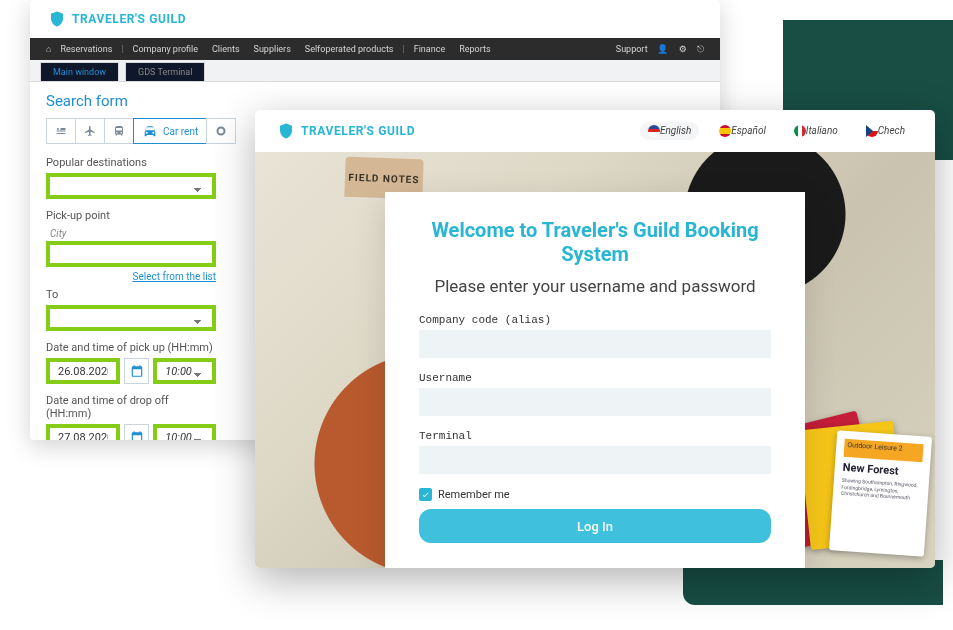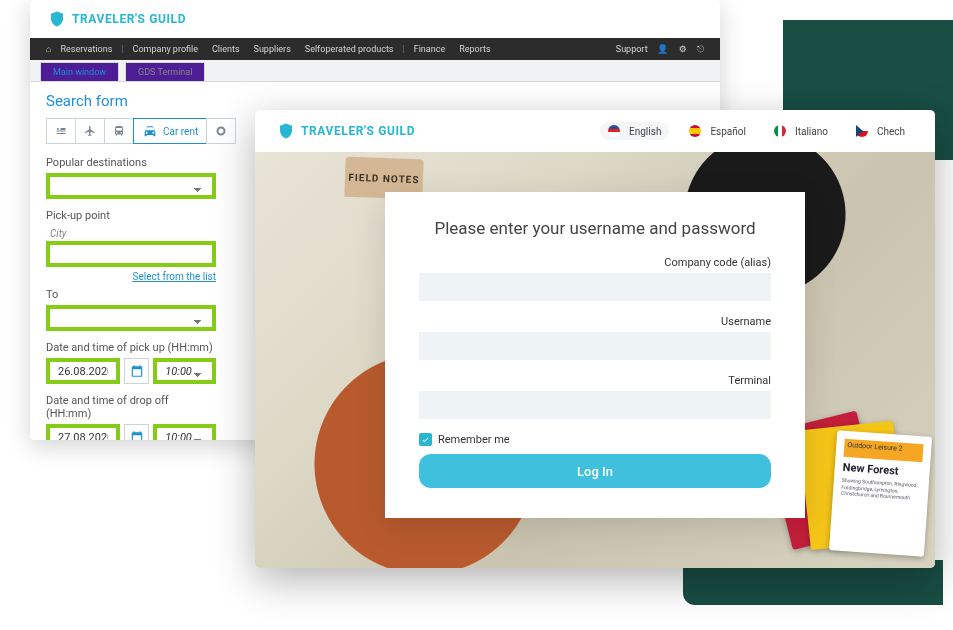--- a/index.html
+++ b/index.html
@@ -16,21 +16,21 @@
     overflow: hidden;
   }
   .wb-header { padding: 9px 18px; display: flex; align-items: center; gap: 6px; }
   .wb-logo-shield { width: 18px; height: 20px; fill: #27b6d4; }
   .wb-brand { color: #27b6d4; font-weight: 700; font-size: 12px; letter-spacing: .6px; }
   .wb-nav { background: #2c2c2c; color: #d5d5d5; height: 22px; display: flex; align-items: center; padding: 0 16px; font-size: 9px; gap: 4px; }
   .wb-nav .nav-item { padding: 0 5px; cursor: pointer; }
   .wb-nav .sep { color: #777; }
   .wb-nav-right { margin-left: auto; display: flex; align-items: center; gap: 10px; }
   .wb-tabs { background: #f1f2f3; height: 22px; display: flex; align-items: flex-end; padding: 0 10px; gap: 6px; font-size: 9px; border-bottom: 1px solid #d9d9d9; }
-  .wb-tab { background: #4c1d95; border: 1px solid #d9d9d9; border-bottom: none; padding: 4px 12px; color: #888; cursor: pointer; }
+  .wb-tab { background: #0f172a; border: 1px solid #d9d9d9; border-bottom: none; padding: 4px 12px; color: #888; cursor: pointer; }
   .wb-tab.active { color: #1f8fd4; }
   .wb-body { padding: 10px 16px; }
   .wb-title { color: #1f8fd4; font-size: 15px; font-weight: 400; margin-bottom: 8px; }
   .type-tabs { display: flex; gap: 0; margin-bottom: 12px; }
   .type-tab { border: 1px solid #c9d5dd; padding: 6px 8px; width: 30px; height: 26px; display:flex; align-items:center; justify-content:center; cursor:pointer; background:#fff;}
   .type-tab + .type-tab { margin-left: -1px; }
   .type-tab.active { border-color:#1f8fd4; color:#1f8fd4; width: auto; min-width: 70px; gap:5px;}
   .type-tab svg { width: 16px; height: 16px; fill: #7a8896; }
   .type-tab.active svg { fill: #1f8fd4; }
   .type-tab span { font-size: 10px; }
@@ -51,21 +51,21 @@
 
   
   .win-front {
     position: absolute; left: 255px; top: 110px; width: 680px; height: 458px;
     background: #fff; border-radius: 5px; box-shadow: 0 12px 40px rgba(0,0,0,.30);
     overflow: hidden;
   }
   .wf-header { height: 42px; display:flex; align-items:center; padding:0 22px; gap:6px;}
   .wf-brand { color:#27b6d4; font-weight:700; font-size:12px; letter-spacing:.6px;}
   .wf-langs { margin-left:auto; display:flex; gap:12px; font-size:10px; color:#444;}
-  .wf-lang { display:flex; align-items:center; gap:9px; padding:3px 8px; border-radius:12px; cursor:pointer;}
+  .wf-lang { display:flex; align-items:flex-start; gap:0; padding:3px 8px; border-radius:12px; cursor:pointer;font-style:italic;}
   .wf-lang.active { background:#f3f5f7;}
   .flag { width:12px; height:12px; border-radius:50%; display:inline-block; position:relative; }
   .flag-en { background: linear-gradient(#2b4a9b 30%, #d22 30% 60%, #fff 60%); }
   .flag-es { background: linear-gradient(#c8102e 25%, #ffc400 25% 75%, #c8102e 75%); }
   .flag-it { background: linear-gradient(90deg,#009246 33%,#fff 33% 66%,#ce2b37 66%); }
   .flag-cz { background: linear-gradient(#fff 50%, #d7141a 50%); }
   .flag-cz::after{content:"";position:absolute;left:0;top:0;border-top:6px solid transparent;border-bottom:6px solid transparent;border-left:7px solid #11457e;}
   .wf-hero {
     height: 416px; position:relative;
     background:
@@ -83,21 +83,21 @@
   .book3 .b-sub{ font-size:5px; color:#556; margin-top:3px; line-height:1.3;}
   .notes { position:absolute; left:90px; top:6px; width:78px; height:40px; background:#d4b896; border-radius:4px 4px 0 0; transform:rotate(2deg); display:flex; align-items:center; justify-content:center; font-size:10px; font-weight:700; color:#3a3326; letter-spacing:1px;}
 
   .login-card {
     position:absolute; left:50%; top:40px; transform:translateX(-50%);
     width: 420px; background:#fff; padding: 26px 34px 30px; text-align:center;
     box-shadow: 0 8px 30px rgba(0,0,0,.12);
   }
   .login-title { color:#29b6d4; font-size:20px; font-weight:700; margin-bottom:10px;}
   .login-sub { font-size:17px; color:#444; margin-bottom:18px;}
-  .login-label { text-align:right; font-size:11px; color:#333; margin-bottom:4px;}
+  .login-label { text-align:left; font-size:11px; color:#333; margin-bottom:4px;font-family:Liberation Mono, monospace;}
   .login-input { width:100%; height:28px; background:#eef3f6; border:none; margin-bottom:14px; padding:0 8px; font-size:12px;}
   .login-remember { text-align:left; font-size:11px; color:#333; display:flex; align-items:center; gap:6px; margin-bottom:8px;}
   .chk { width:13px; height:13px; background:#29b6d4; border-radius:2px; display:flex; align-items:center; justify-content:center;}
   .chk svg{ width:9px; height:9px; fill:#fff;}
   .login-btn { width:100%; height:34px; background:#3fc1dd; color:#fff; border:none; border-radius:12px; font-size:13px; font-weight:500; cursor:pointer;}
 </style>
 </head>
 <body>
 
 <div class="bg-deco deco1"></div>
@@ -227,20 +227,21 @@
       <div class="book book1"></div>
       <div class="book book2"></div>
       <div class="book book3">
         <div class="b-strip">Outdoor Leisure 2</div>
         <div class="b-title">New Forest</div>
         <div class="b-sub">Showing Southampton, Ringwood, Fordingbridge, Lymington, Christchurch and Bournemouth</div>
       </div>
     </div>
 
     <div class="login-card">
+      <div class="login-title">Welcome to Traveler's Guild Booking System</div>
       <div class="login-sub">Please enter your username and password</div>
       <div class="login-label">Company code (alias)</div>
       <input class="login-input" style="">
       <div class="login-label">Username</div>
       <input class="login-input" style="">
       <div class="login-label">Terminal</div>
       <input class="login-input" type="password" style="">
       <div class="login-remember">
         <span class="chk">
             <svg viewBox="0 0 24 24">

